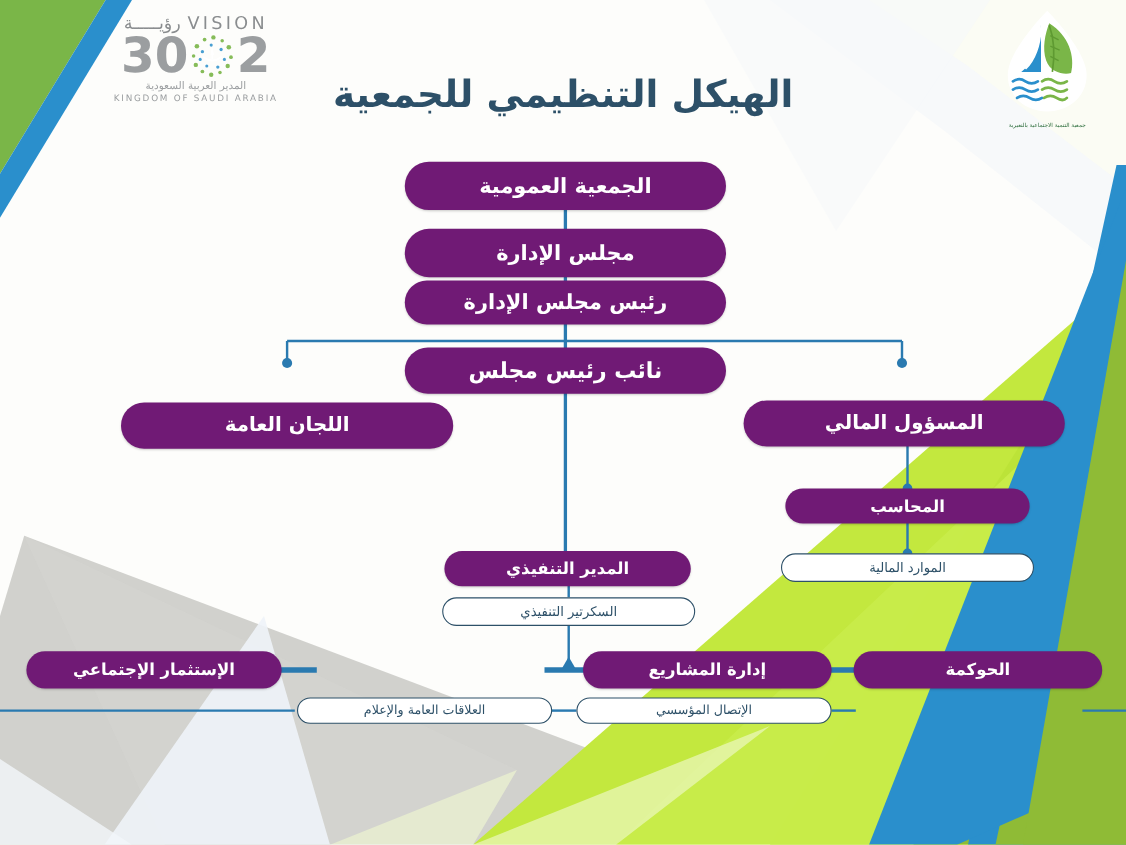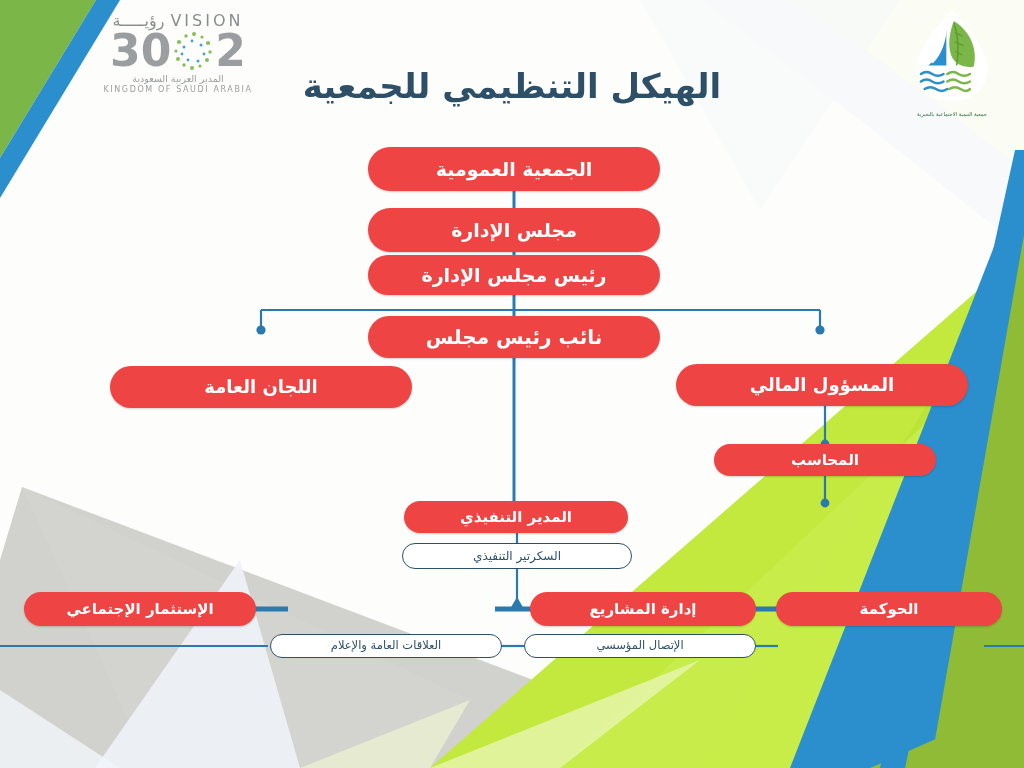--- a/index.html
+++ b/index.html
@@ -73,21 +73,21 @@
   
   .node{
     position:absolute;
     display:flex;align-items:center;justify-content:center;
     box-sizing:border-box;
     direction:rtl;
     text-align:center;
     z-index:5;
   }
   .node.primary{
-    background:#ef4444;
+    background:#701a75;
     color:#ffffff;
     border-radius:999px;
     font-weight:700;
     box-shadow:0 1px 2px rgba(0,0,0,.18);
   }
   .node.outline{
     background:#ffffff;
     color:#2d5068;
     border:1.4px solid #2d5068;
     border-radius:999px;
@@ -276,20 +276,23 @@
   </div>
 
   <div class="node primary" style="left:676px;top:364px;width:292px;height:42px;font-size:18px;">
     <span>المسؤول المالي</span>
   </div>
 
   <div class="node primary" style="left:714px;top:444px;width:222px;height:32px;font-size:15px;">
     <span>المحاسب</span>
   </div>
 
+  <div class="node outline" style="left:710px;top:503px;width:230px;height:26px;font-size:12px;">
+    <span>الموارد المالية</span>
+  </div>
 
   <div class="node primary" style="left:404px;top:501px;width:224px;height:32px;font-size:15px;">
     <span>المدير التنفيذي</span>
   </div>
 
   <div class="node outline" style="left:402px;top:543px;width:230px;height:26px;font-size:12px;">
     <span>السكرتير التنفيذي</span>
   </div>
 
   <div class="node primary" style="left:24px;top:592px;width:232px;height:34px;font-size:15px;">

